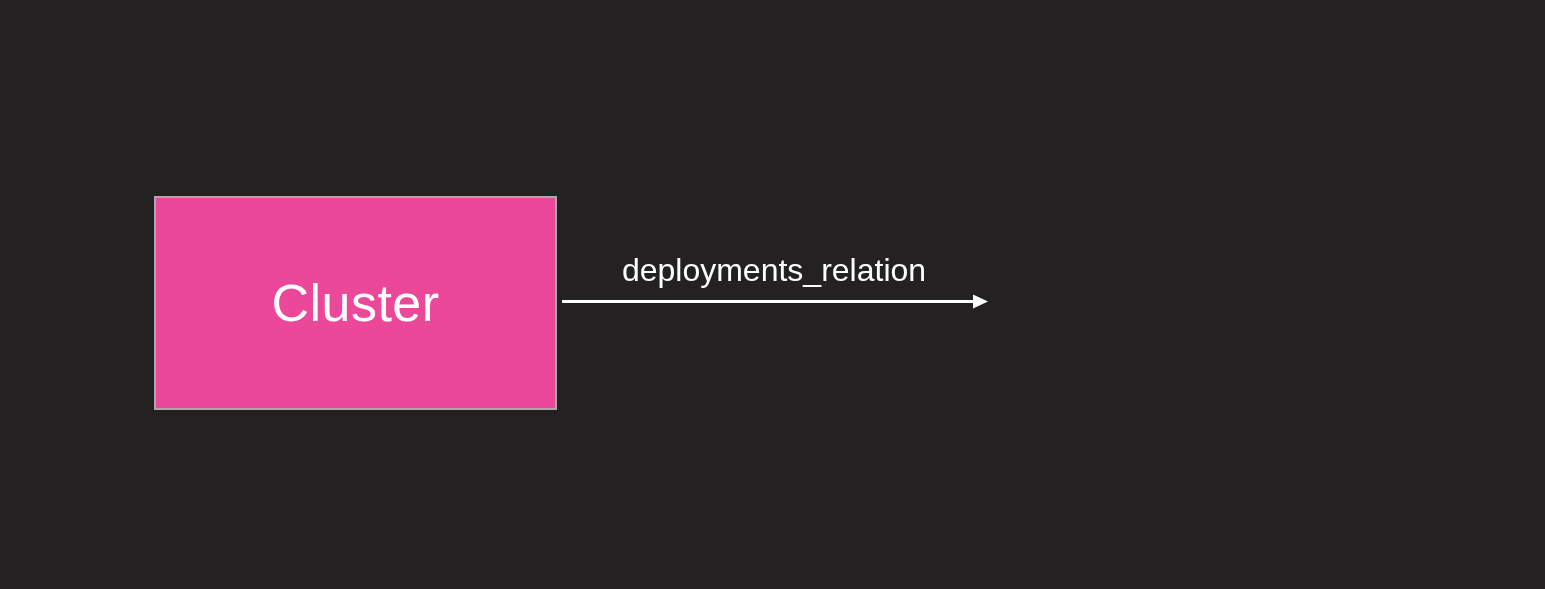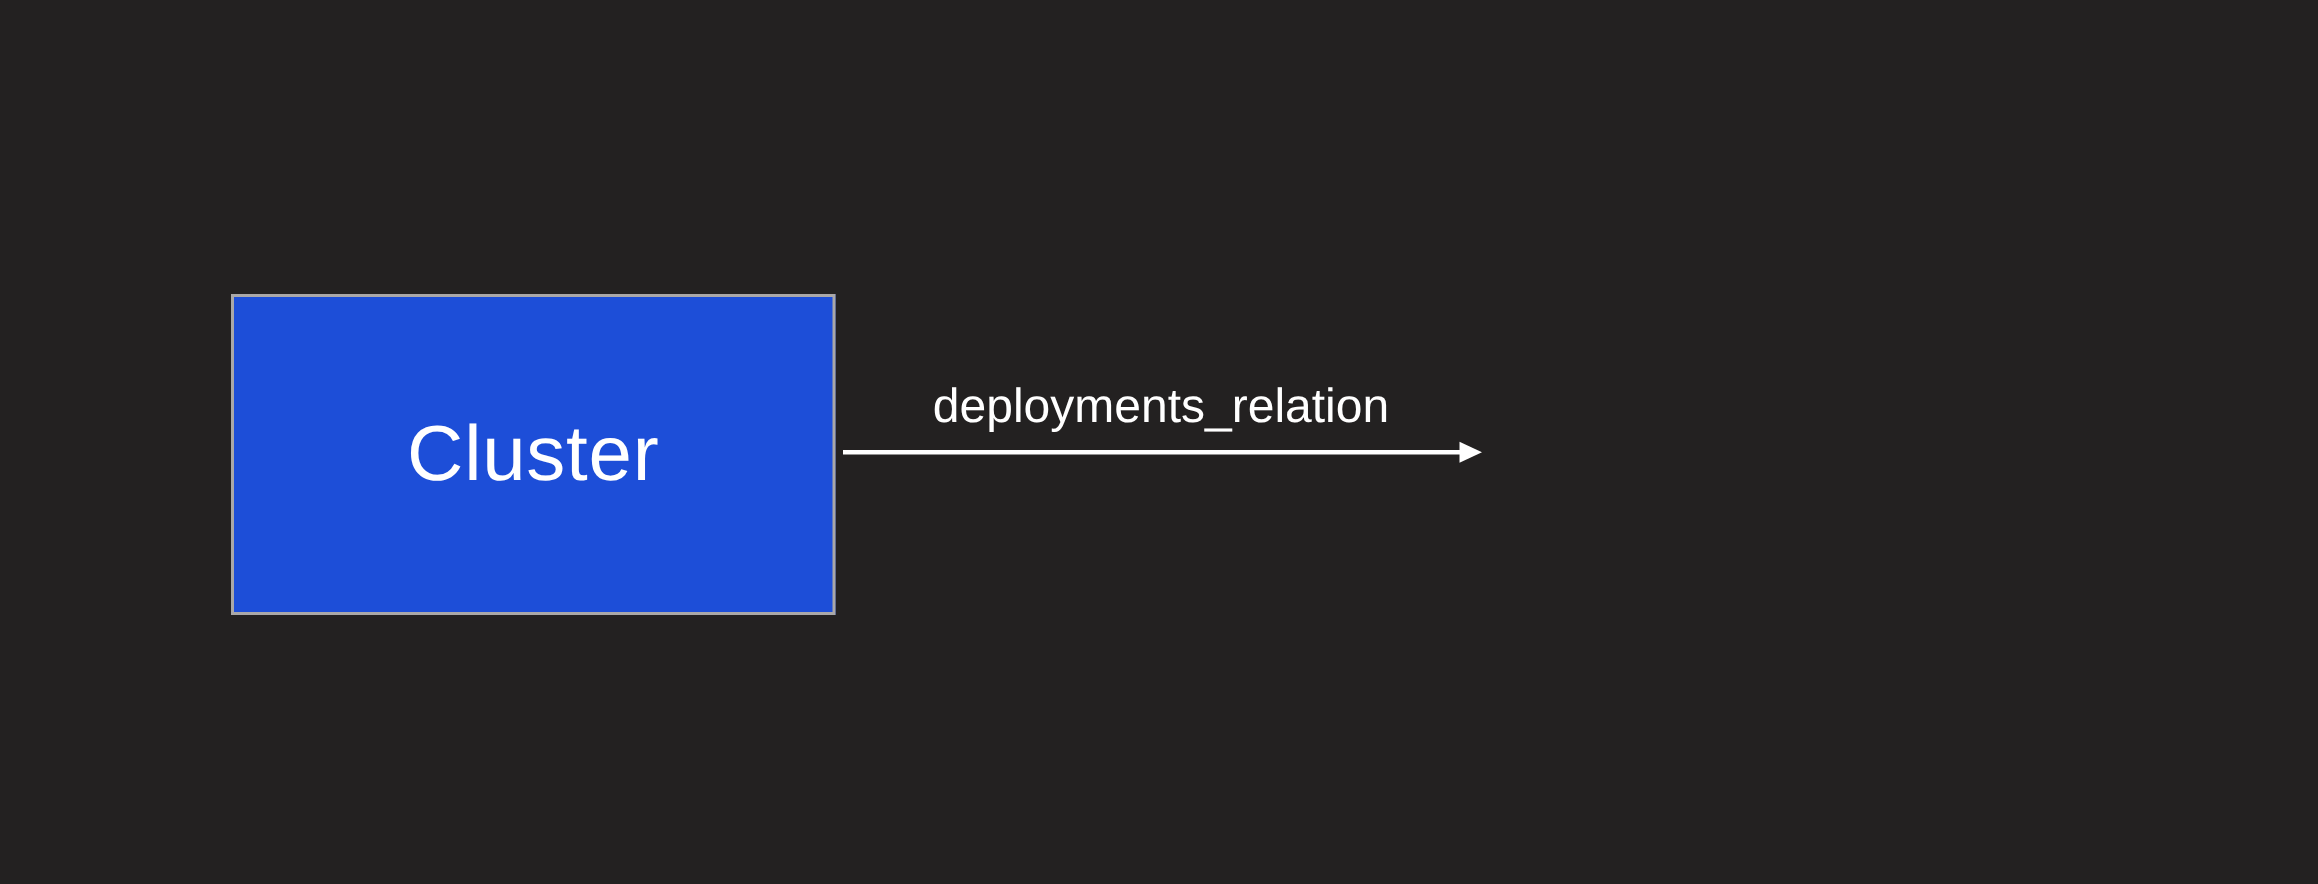--- a/index.html
+++ b/index.html
@@ -12,21 +12,21 @@
     width: 1545px;
     height: 589px;
     background: #232121;
     overflow: hidden;
     font-family: "Liberation Sans", "DejaVu Sans", sans-serif;
   }
   .node {
     position: absolute;
     box-sizing: border-box;
     border: 2px solid #aaa8a8;
-    background: #1d4ed8;
+    background: #ec4899;
     display: flex;
     align-items: center;
     justify-content: center;
   }
   .node-label {
     color: #ffffff;
     font-size: 52px;
     font-weight: 400;
     letter-spacing: 0.5px;
     white-space: nowrap;

